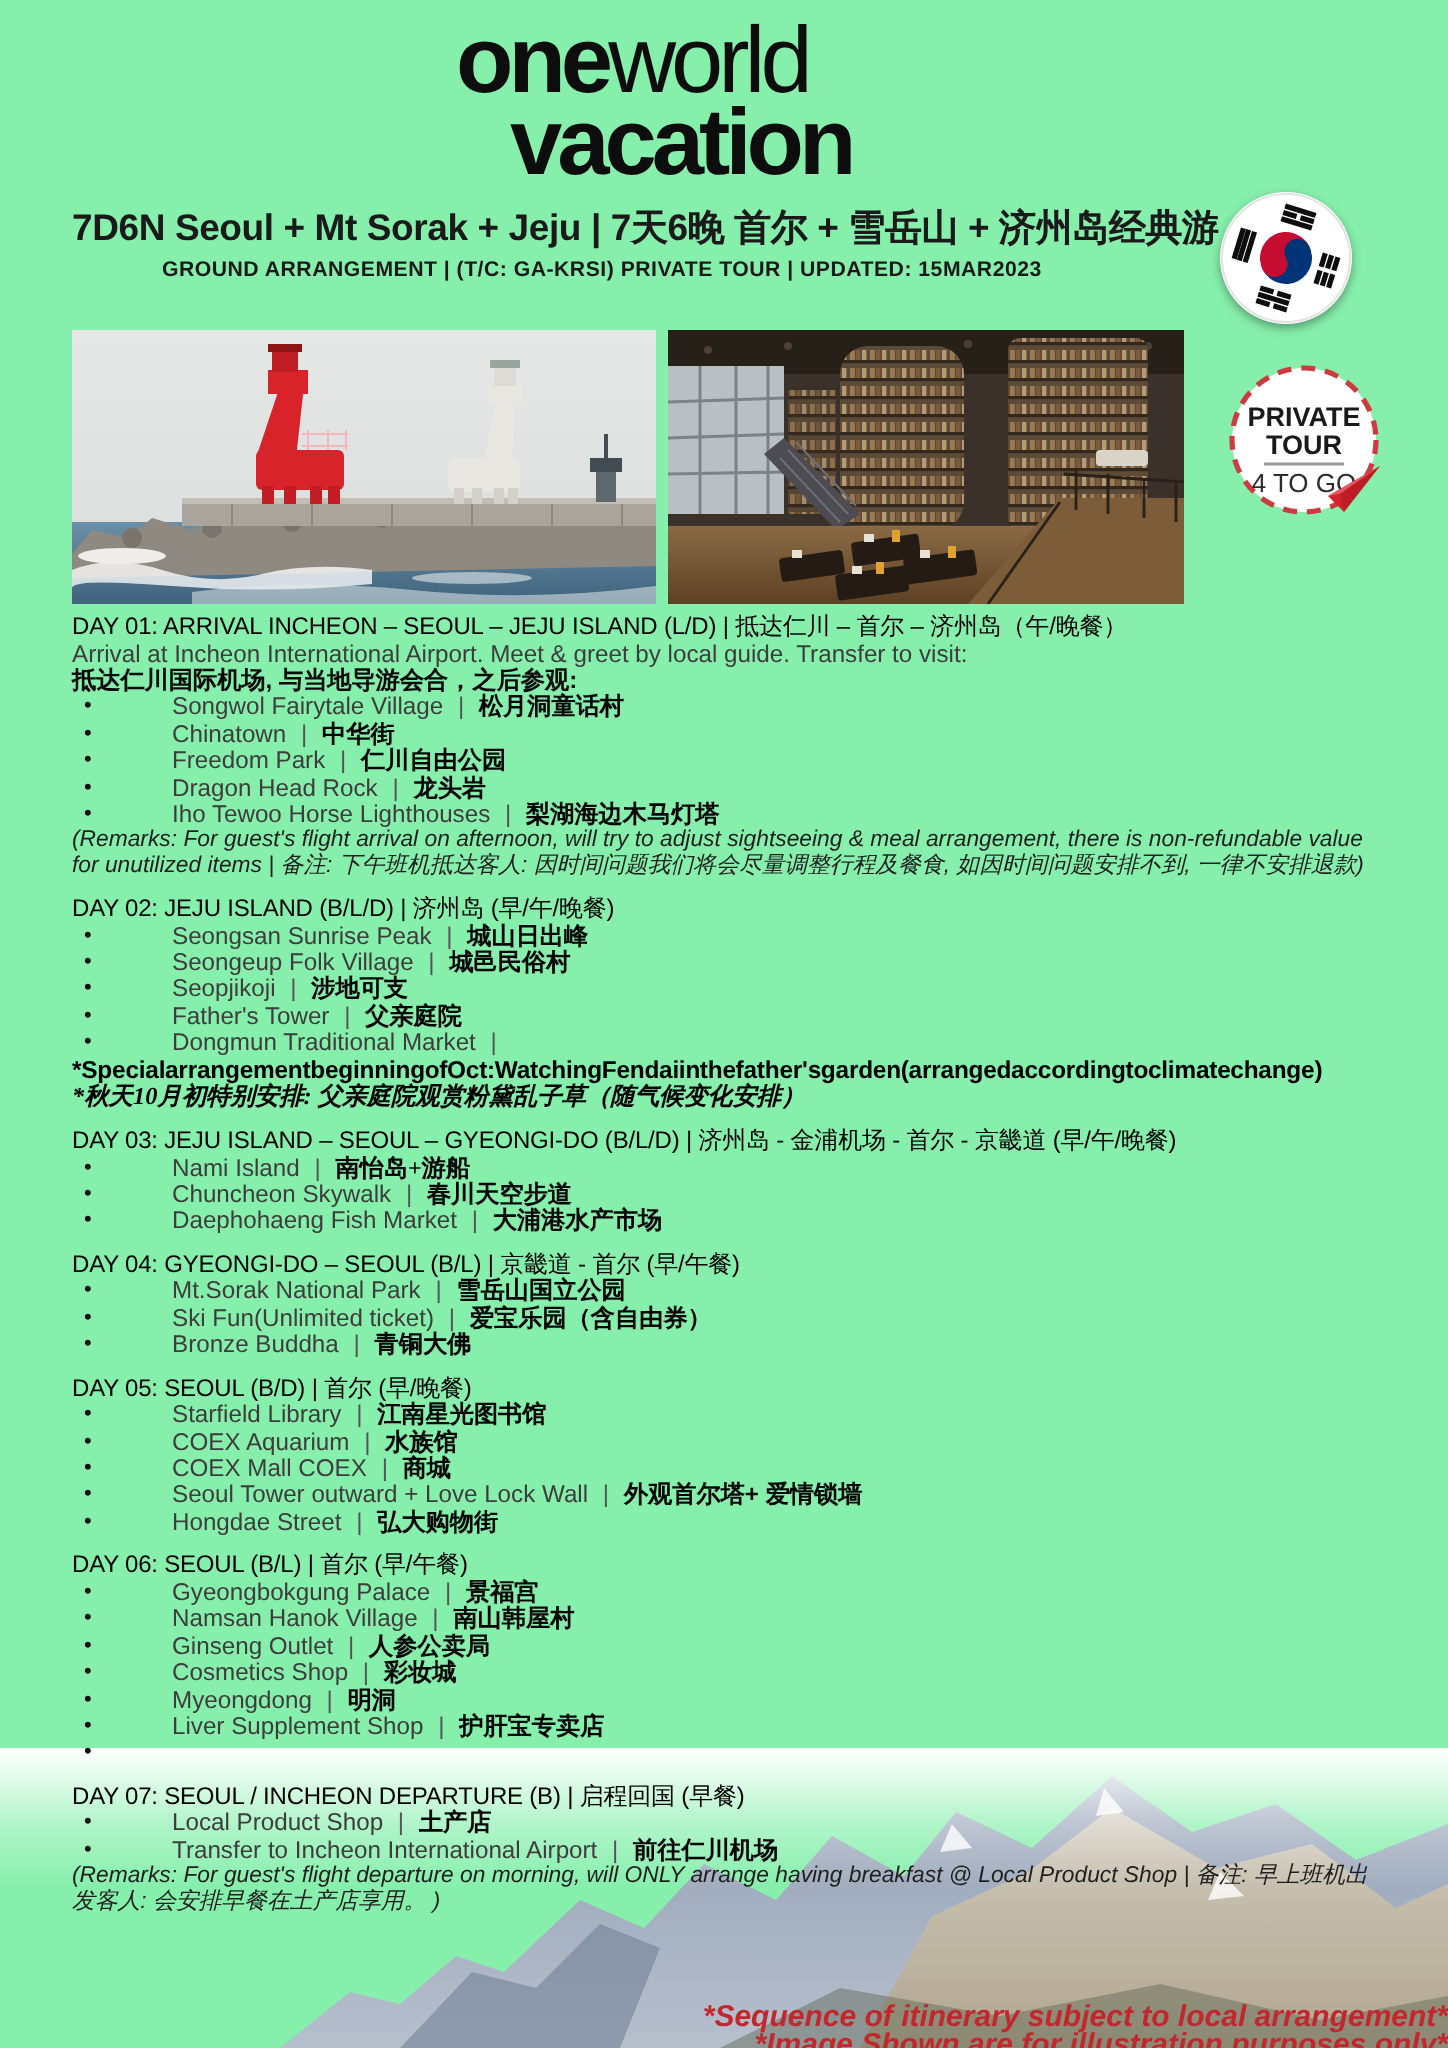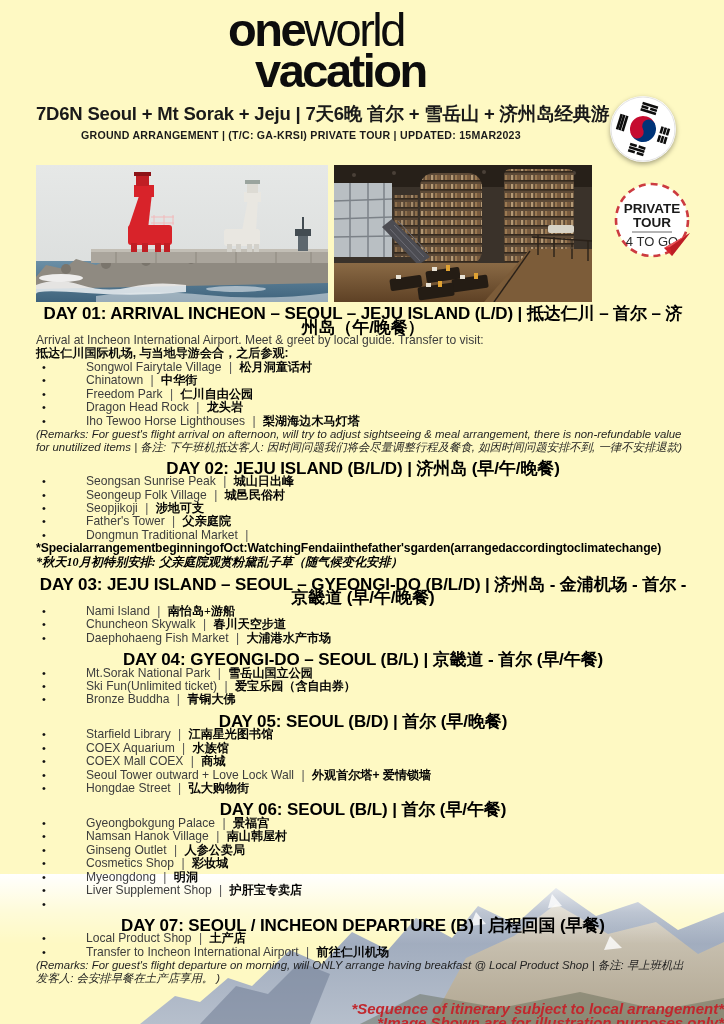--- a/index.html
+++ b/index.html
@@ -1,19 +1,19 @@
 <!DOCTYPE html>
 <html><head>
 <meta charset="utf-8">
 <style>
   * { margin:0; padding:0; box-sizing:border-box; }
   html,body { background:#ffffff; }
   .page {
     position:relative; width:724px; height:1024px; margin:0 auto;
-    background:#fef9c3; overflow:hidden;
+    background:#86efac; overflow:hidden;
     font-family:"Liberation Sans", sans-serif; color:#1a1a1a;
   }
   
   .logo { position:absolute; top:10px; left:228px; line-height:0.84; letter-spacing:-2.5px; color:#0d0d0d; }
   .logo .l1 { font-size:47px; }
   .logo .l1 .bold { font-weight:800; }
   .logo .l1 .light { font-weight:400; }
   .logo .l2 { font-size:47px; font-weight:800; margin-left:27px; margin-top:2px; }
   
   .title { position:absolute; left:36px; top:101px; width:580px; font-size:18.5px; font-weight:800; letter-spacing:-0.2px; white-space:nowrap; }
@@ -23,21 +23,21 @@
   
   .photo { position:absolute; top:165px; height:137px; overflow:hidden; }
   .photo.left  { left:36px;  width:292px; }
   .photo.right { left:334px; width:258px; }
   
   .stamp { position:absolute; left:608px; top:178px; width:88px; height:88px; }
   
   .itinerary { position:absolute; left:36px; top:307px; width:654px; z-index:2; }
   .day { margin-top:8px; }
   .day:first-child { margin-top:0; }
-  .day-title { font-size:17px; font-weight:700; color:#000; line-height:13.6px; letter-spacing:-0.1px;text-align:center; }
+  .day-title { font-size:12px; font-weight:400; color:#000; line-height:13.6px; letter-spacing:-0.1px; }
   .intro-en { font-size:12.1px; color:#3d3d3d; line-height:13.2px; }
   .intro-zh { font-size:12.1px; font-weight:700; color:#0a0a0a; line-height:13.6px; }
   ul.items { list-style:none; }
   li.item { position:relative; padding-left:50px; font-size:12.1px; line-height:13.4px; color:#3d3d3d; }
   li.item::before { content:"\2022"; position:absolute; left:6px; top:0; font-size:11px; color:#111; }
   li.item.empty { min-height:13.4px; }
   li.item .sep { color:#555; padding:0 4px; }
   li.item .zh { font-weight:700; color:#050505; }
   li.item .zh.serif { font-family:"Liberation Serif", serif; font-weight:600; }
   .special-en { font-size:12.2px; font-weight:800; color:#000; line-height:13.6px; word-spacing:-3.4px; letter-spacing:-0.1px; }

